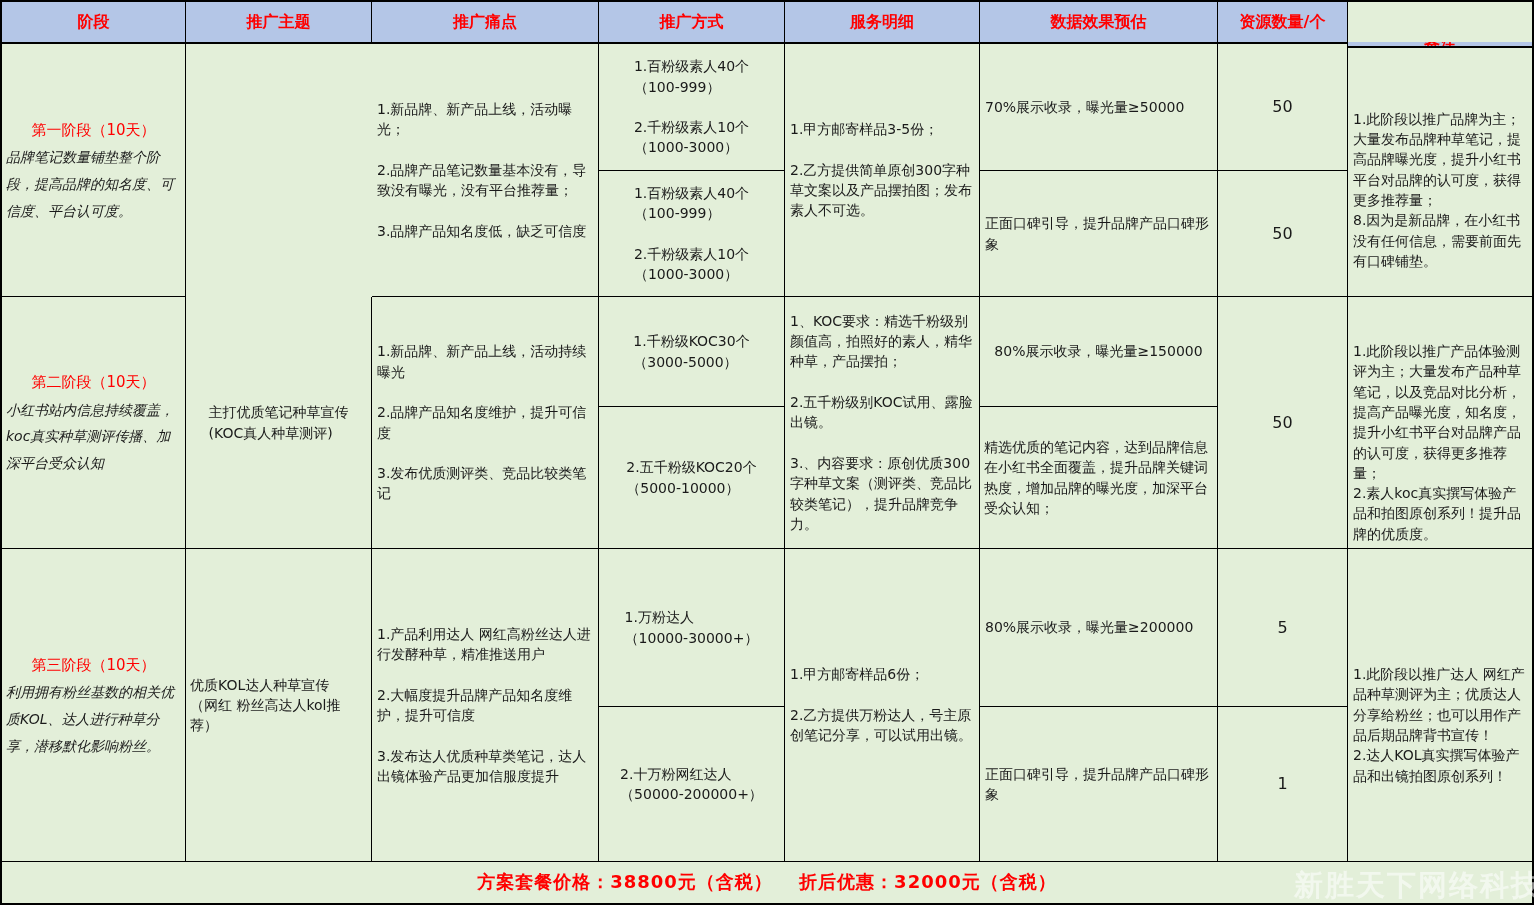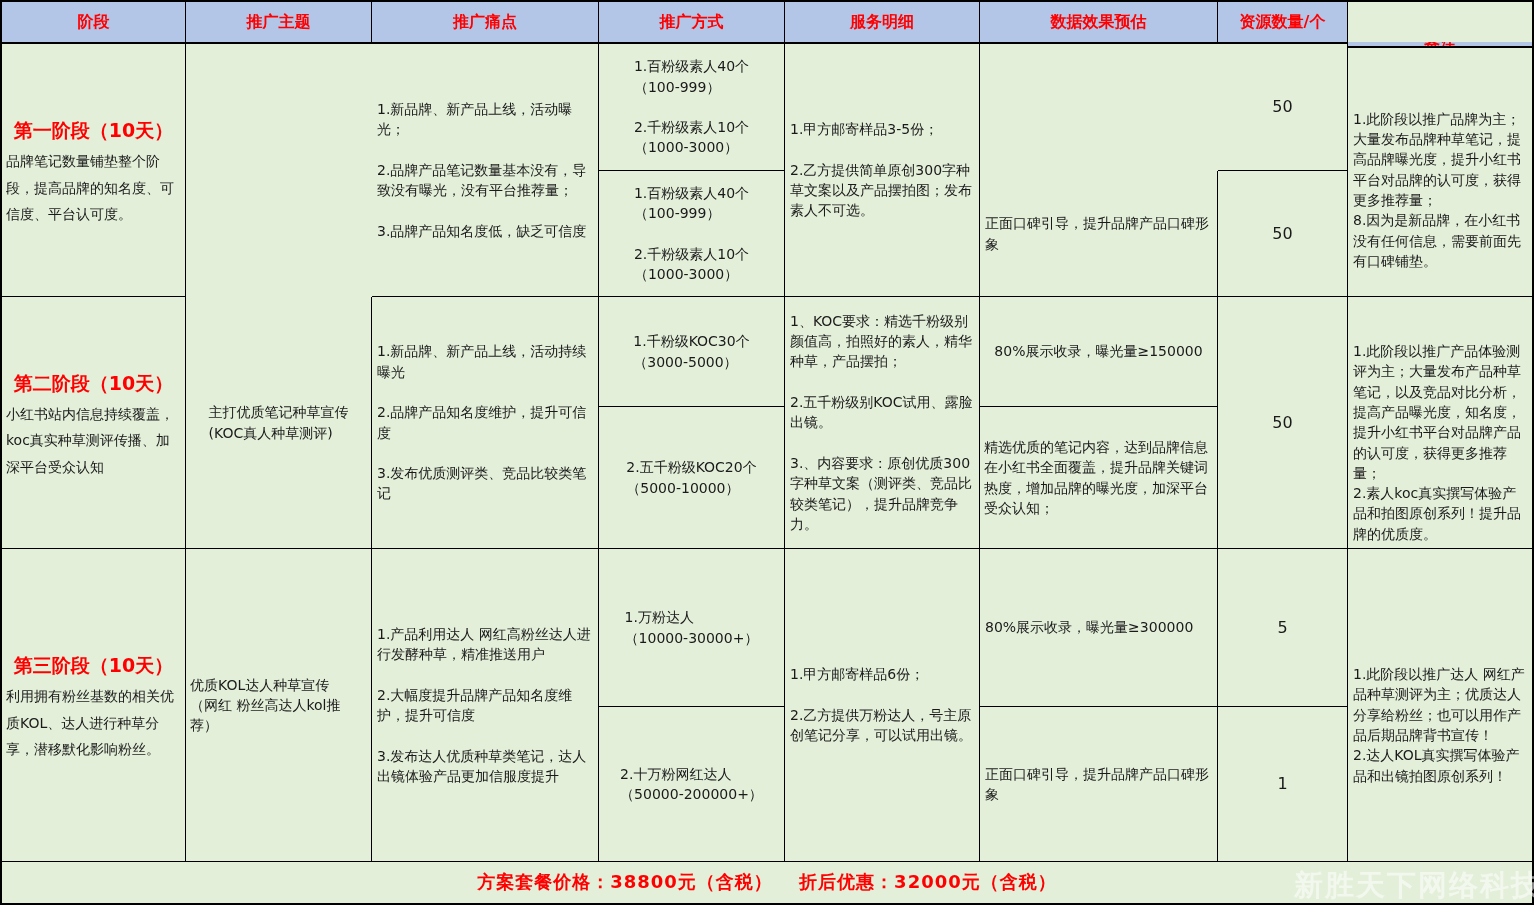--- a/index.html
+++ b/index.html
@@ -28,22 +28,22 @@
     overflow:hidden;
   }
   .no-br{border-right:none;margin-top:40px;}
   .hdr{
     background:#b4c6e7;
     color:#ff0000;font-weight:bold;font-size:16px;
     border-bottom-width:2px;
     white-space:nowrap;
   }
   .left{align-items:flex-start;justify-content:center;text-align:left;padding:2px 5px;}
-  .phase-title{color:#ff0000;font-weight:bold;font-size:19px;line-height:1.9;}
-  .phase-desc{line-height:1.9;}
+  .phase-title{color:#ff0000;font-weight:normal;font-size:15px;line-height:1.9;}
+  .phase-desc{line-height:1.9;font-style:italic;}
   .res{font-size:16px;}
   .foot{
     border-right:none;border-bottom:none;
     color:#ff0000;font-weight:bold;font-size:18px;
     letter-spacing:1px;
     flex-direction:row;
   }
   .wm{
     position:absolute;right:-10px;bottom:-3px;
     font-size:29px;font-weight:bold;letter-spacing:2px;
@@ -80,20 +80,21 @@
 2.千粉级素人10个
 （1000-3000）</div>
   <div class="cell" style="grid-area:3/4/4/5">1.百粉级素人40个
 （100-999）
 
 2.千粉级素人10个
 （1000-3000）</div>
   <div class="cell left" style="grid-area:2/5/4/6">1.甲方邮寄样品3-5份；
 
 2.乙方提供简单原创300字种草文案以及产品摆拍图；发布素人不可选。</div>
+  <div class="cell left" style="grid-area:2/6/3/7">70%展示收录，曝光量≥50000</div>
   <div class="cell left" style="grid-area:3/6/4/7">正面口碑引导，提升品牌产品口碑形象</div>
   <div class="cell res" style="grid-area:2/7/3/8">50</div>
   <div class="cell res" style="grid-area:3/7/4/8">50</div>
   <div class="cell left no-br" style="grid-area:2/8/4/9">1.此阶段以推广品牌为主；大量发布品牌种草笔记，提高品牌曝光度，提升小红书平台对品牌的认可度，获得更多推荐量；
 8.因为是新品牌，在小红书没有任何信息，需要前面先有口碑铺垫。</div>
 
   <div class="cell" style="grid-area:4/1/6/2">
     <span class="phase-title">第二阶段（10天）</span>
     <span class="phase-desc">小红书站内信息持续覆盖，koc真实种草测评传播、加深平台受众认知</span>
   </div>
@@ -130,21 +131,21 @@
 2.大幅度提升品牌产品知名度维护，提升可信度
 
 3.发布达人优质种草类笔记，达人出镜体验产品更加信服度提升</div>
   <div class="cell" style="grid-area:6/4/7/5">1.万粉达人
 （10000-30000+）</div>
   <div class="cell" style="grid-area:7/4/8/5">2.十万粉网红达人
 （50000-200000+）</div>
   <div class="cell left" style="grid-area:6/5/8/6">1.甲方邮寄样品6份；
 
 2.乙方提供万粉达人，号主原创笔记分享，可以试用出镜。</div>
-  <div class="cell left" style="grid-area:6/6/7/7">80%展示收录，曝光量≥300000</div>
+  <div class="cell left" style="grid-area:6/6/7/7">80%展示收录，曝光量≥200000</div>
   <div class="cell left" style="grid-area:7/6/8/7">正面口碑引导，提升品牌产品口碑形象</div>
   <div class="cell res" style="grid-area:6/7/7/8">5</div>
   <div class="cell res" style="grid-area:7/7/8/8">1</div>
   <div class="cell left no-br" style="grid-area:6/8/8/9">1.此阶段以推广达人 网红产品种草测评为主；优质达人分享给粉丝；也可以用作产品后期品牌背书宣传！
 2.达人KOL真实撰写体验产品和出镜拍图原创系列！</div>
 
   <div class="cell foot" style="grid-area:8/1/9/9">方案套餐价格：38800元（含税）　 折后优惠：32000元（含税）</div>
 
   <div class="wm">新胜天下网络科技</div>
 </div>

